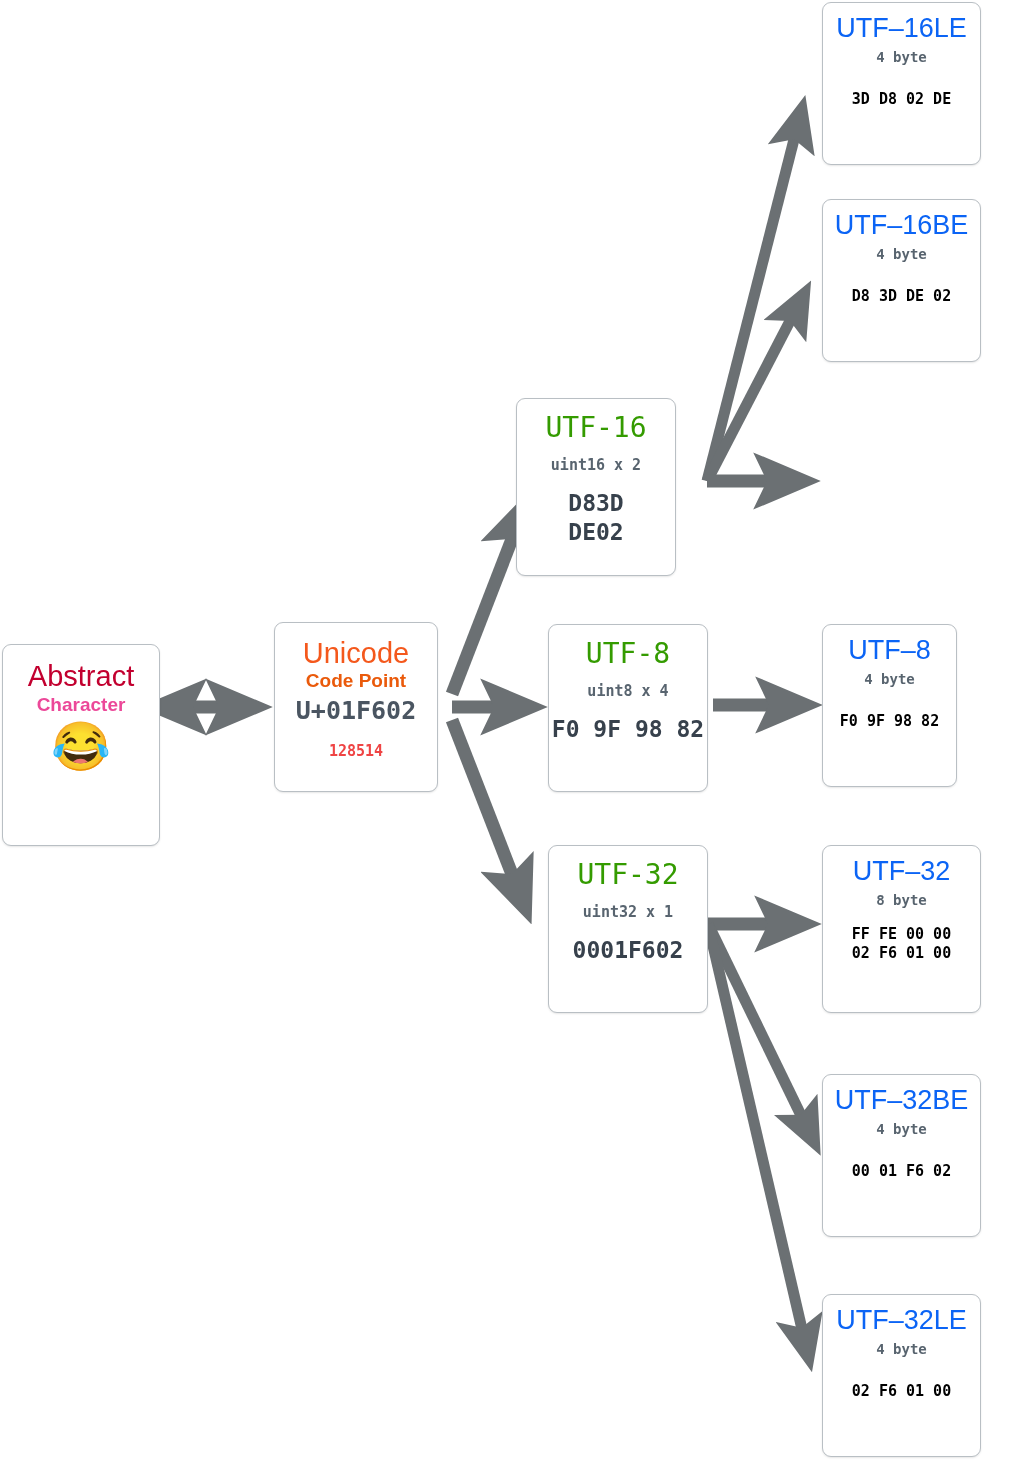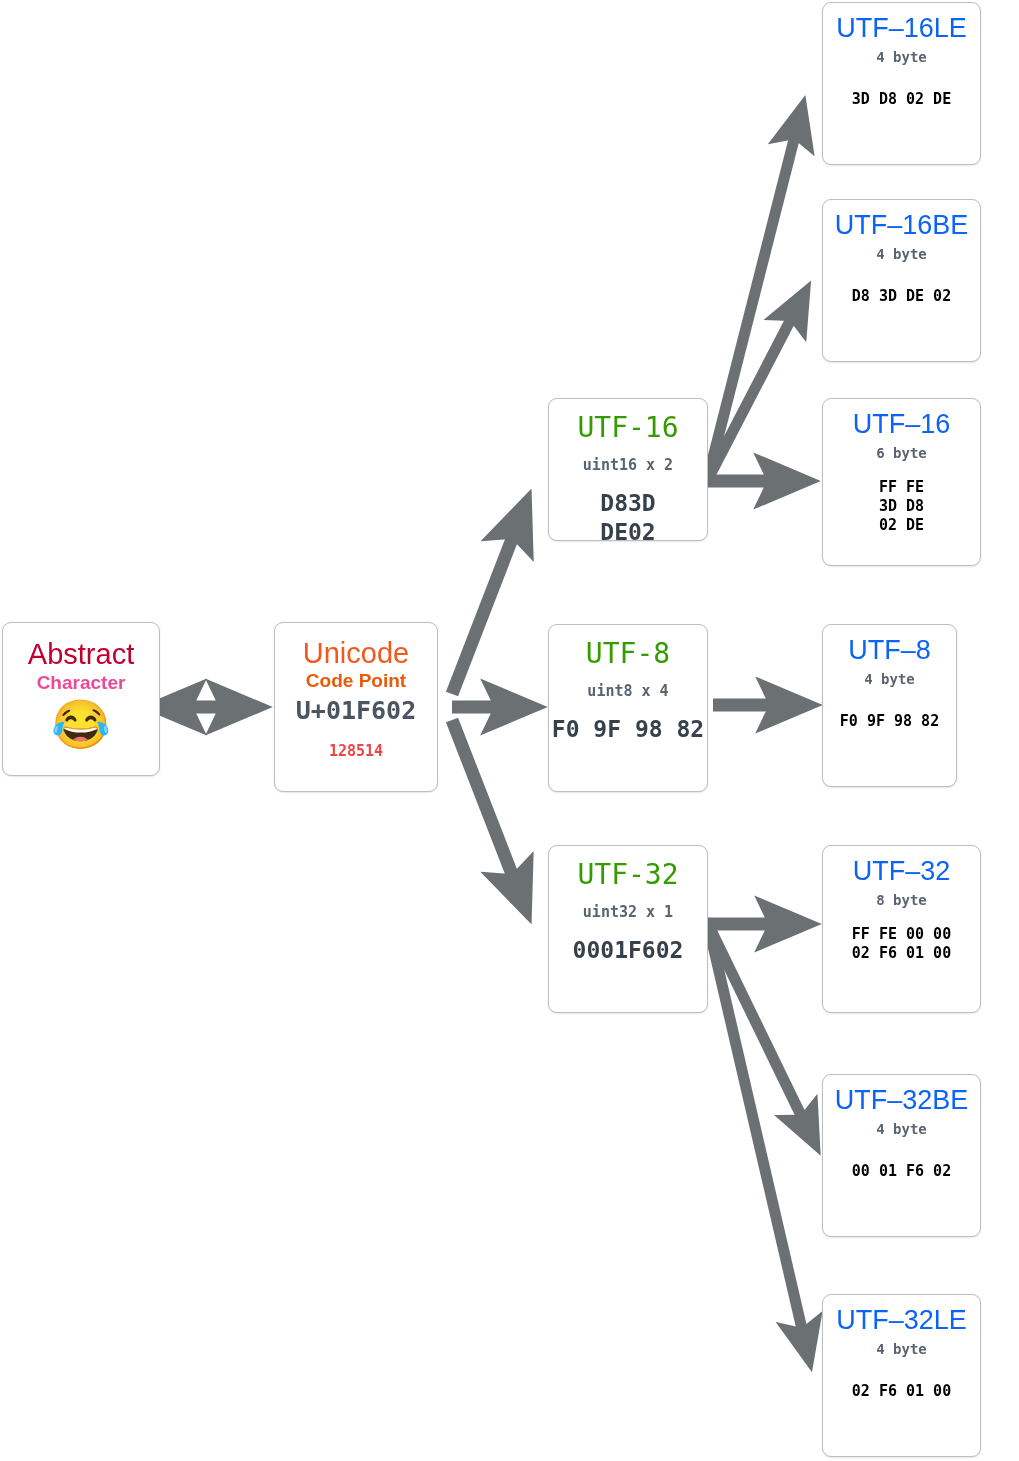--- a/index.html
+++ b/index.html
@@ -186,34 +186,34 @@
 
     <line x1="713" y1="705" x2="802" y2="705" stroke="#6b7073" stroke-width="13" marker-end="url(#ah)"></line>
 
     <line x1="708" y1="924" x2="801" y2="924" stroke="#6b7073" stroke-width="13" marker-end="url(#ah)"></line>
 
     <line x1="708" y1="924" x2="813" y2="1140" stroke="#6b7073" stroke-width="11" marker-end="url(#ah)"></line>
 
     <line x1="708" y1="924" x2="808" y2="1355" stroke="#6b7073" stroke-width="11" marker-end="url(#ah)"></line>
   </svg>
 
-  <div class="node node-abstract" style="left:2px; top:622px; width:158px; height:154px;">
+  <div class="node node-abstract" style="left:2px; top:644px; width:158px; height:202px;">
     <div class="n-title">Abstract</div>
     <div class="n-sub">Character</div>
     <div class="n-emoji">😂</div>
   </div>
 
   <div class="node node-unicode" style="left:274px; top:622px; width:164px; height:170px;">
     <div class="n-title">Unicode</div>
     <div class="n-sub">Code Point</div>
     <div class="n-val">U+01F602</div>
     <div class="n-val2">128514</div>
   </div>
 
-  <div class="node node-mid" style="left:548px; top:398px; width:160px; height:143px;">
+  <div class="node node-mid" style="left:516px; top:398px; width:160px; height:178px;">
     <div class="n-title">UTF-16</div>
     <div class="n-sub">uint16 x 2</div>
     <div class="n-val">D83D
 DE02</div>
   </div>
 
   <div class="node node-mid" style="left:548px; top:624px; width:160px; height:168px;">
     <div class="n-title">UTF-8</div>
     <div class="n-sub">uint8 x 4</div>
     <div class="n-val">F0 9F 98 82</div>
@@ -230,27 +230,20 @@
     <div class="n-sub">4 byte</div>
     <div class="n-val">3D D8 02 DE</div>
   </div>
 
   <div class="node node-right" style="left:822px; top:199px; width:159px; height:163px;">
     <div class="n-title">UTF–16BE</div>
     <div class="n-sub">4 byte</div>
     <div class="n-val">D8 3D DE 02</div>
   </div>
 
-  <div class="node node-right tall" style="left:822px; top:398px; width:159px; height:168px;">
-    <div class="n-title">UTF–16</div>
-    <div class="n-sub">6 byte</div>
-    <div class="n-val">FF FE
-3D D8
-02 DE</div>
-  </div>
 
   <div class="node node-right" style="left:822px; top:624px; width:135px; height:163px;">
     <div class="n-title">UTF–8</div>
     <div class="n-sub">4 byte</div>
     <div class="n-val">F0 9F 98 82</div>
   </div>
 
   <div class="node node-right tall" style="left:822px; top:845px; width:159px; height:168px;">
     <div class="n-title">UTF–32</div>
     <div class="n-sub">8 byte</div>

